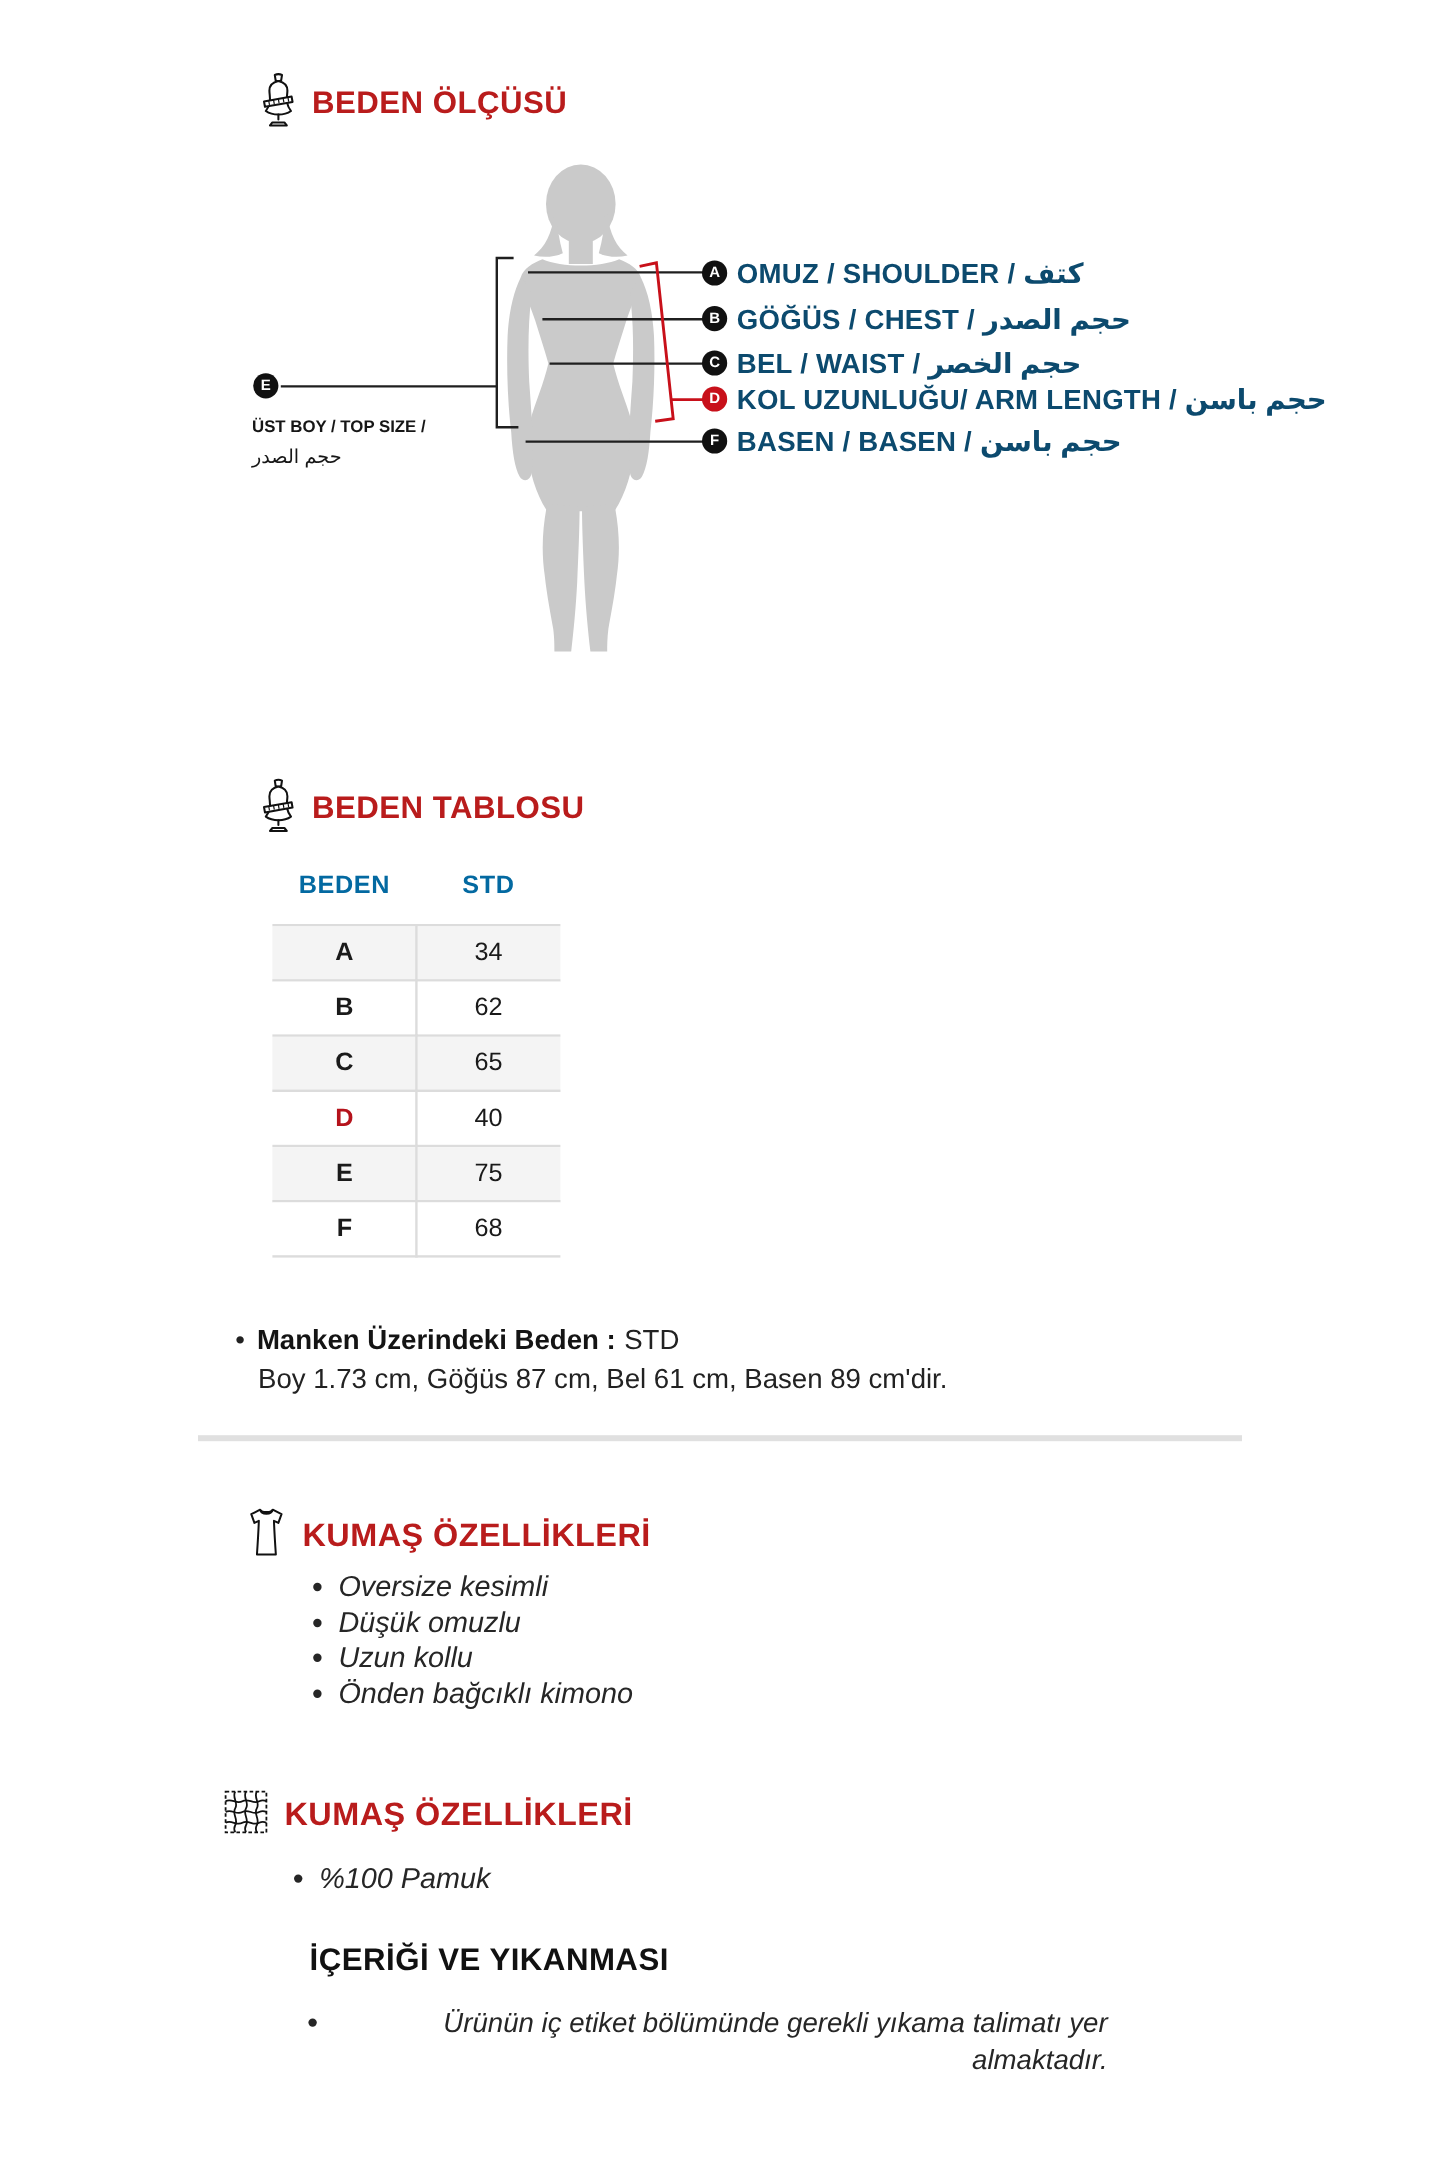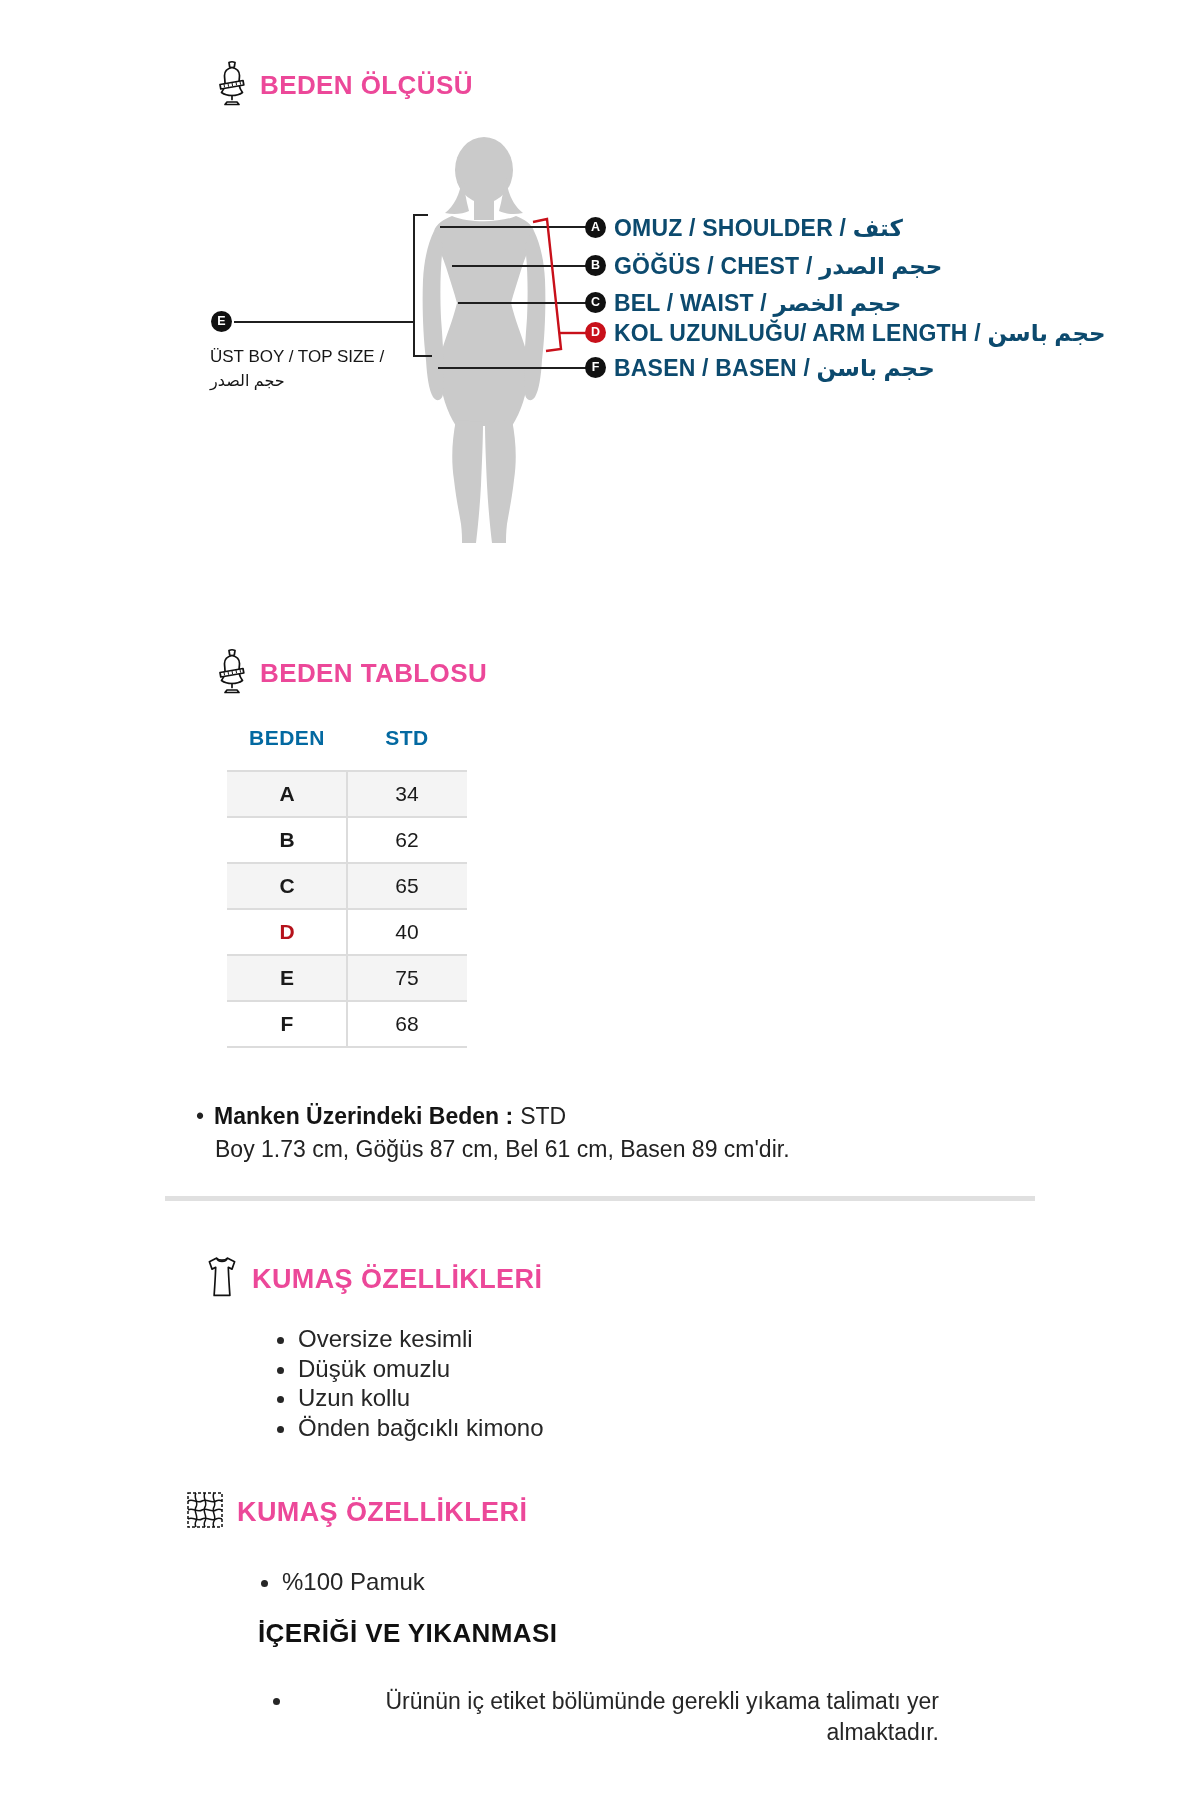--- a/index.html
+++ b/index.html
@@ -1,31 +1,31 @@
 <!DOCTYPE html>
 <html><head>
 <meta charset="utf-8">
 <style>
   html,body{margin:0;padding:0;background:#ffffff;}
   body{font-family:"Liberation Sans","DejaVu Sans",sans-serif;color:#1c1c1c;}
   .page{position:relative;width:1200px;height:1800px;background:#fff;overflow:hidden;}
 
   
   .sec-header{position:absolute;display:flex;align-items:center;gap:12px;}
-  .sec-header .ttl{font-weight:700;font-size:26px;letter-spacing:.4px;color:#ec4899;white-space:nowrap;text-align:center;}
+  .sec-header .ttl{font-weight:700;font-size:26px;letter-spacing:.4px;color:#b91c1c;white-space:nowrap;text-align:center;}
   .sec-header.big .ttl{font-size:27px;}
 
   
   .diagram-svg{position:absolute;left:140px;top:115px;}
   .badge{position:absolute;width:21px;height:21px;border-radius:50%;background:#111;color:#fff;
          font-size:12.5px;font-weight:700;display:flex;align-items:center;justify-content:center;line-height:1;}
   .badge.red{background:#c8101a;}
   .mlabel{position:absolute;left:614px;height:22px;display:flex;align-items:center;
           font-size:23px;font-weight:600;letter-spacing:.2px;color:#0c4a6e;white-space:nowrap;}
-  .sidelabel{position:absolute;font-size:17px;font-weight:400;color:#161616;white-space:nowrap;}
+  .sidelabel{position:absolute;font-size:14px;font-weight:700;color:#161616;white-space:nowrap;}
   .sidelabel.ar{font-weight:400;font-size:16px;}
 
   
   .tbl-heads{position:absolute;left:227px;top:726px;width:240px;display:flex;}
   .tbl-heads .th{width:120px;text-align:center;font-size:21px;font-weight:700;letter-spacing:.5px;color:#0369a1;}
   .stable{position:absolute;left:227px;top:770px;width:240px;border-top:2px solid #dcdcdc;}
   .trow{display:flex;height:44px;align-items:center;border-bottom:2px solid #dcdcdc;position:relative;background:#fff;}
   .trow.alt{background:#f4f4f4;}
   .trow::after{content:"";position:absolute;left:119px;top:-2px;bottom:-2px;width:2px;background:#dcdcdc;}
   .trow .cell{width:120px;text-align:center;font-size:21px;color:#1a1a1a;}
@@ -36,21 +36,21 @@
   .model-note{position:absolute;left:196px;top:1100px;font-size:23px;line-height:33px;color:#222;}
   .model-note .row1{display:flex;align-items:baseline;}
   .model-note .dot{margin-right:10px;font-size:23px;}
   .model-note b{font-weight:700;color:#141414;}
   .model-note .val{margin-left:7px;}
   .model-note .row2{margin-left:19px;}
 
   .divider{position:absolute;left:165px;top:1196px;width:870px;height:5px;background:#e0e0e0;}
 
   
-  ul.blist{position:absolute;margin:16px;padding:0 0 0 30px;list-style:disc outside;}
+  ul.blist{position:absolute;margin:0;padding:0 0 0 30px;list-style:disc outside;font-style:italic;}
   ul.blist li{color:#262626;}
   ul.features{left:252px;top:1308px;}
   ul.features li{font-size:24px;line-height:29.5px;}
   ul.fabric{left:236px;top:1551px;text-align:right;}
   ul.fabric li{font-size:24px;line-height:29px;}
   ul.care{left:248px;top:1670px;width:645px;text-align:right;}
   ul.care li{font-size:23px;line-height:31px;}
 
   .care-header{position:absolute;left:258px;top:1618px;font-weight:700;font-size:26px;letter-spacing:.4px;color:#111;}
 </style>

